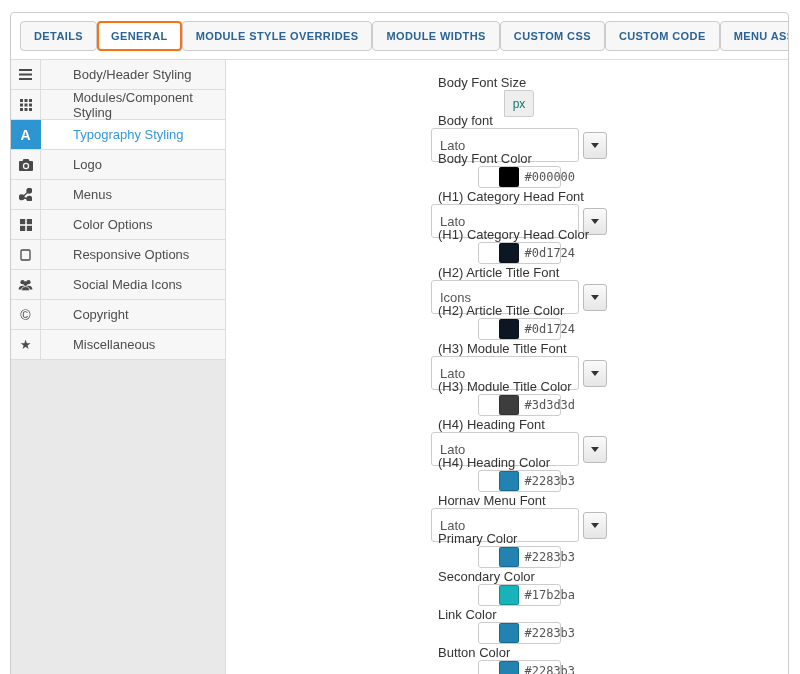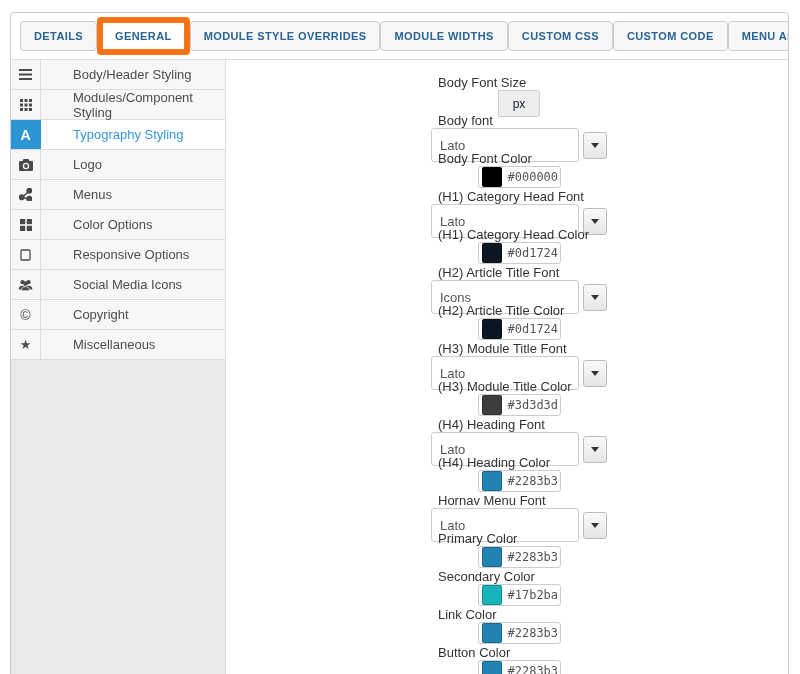--- a/index.html
+++ b/index.html
@@ -15,21 +15,21 @@
   
   .tabbar {
     display: flex; align-items: center; padding: 8px 9px; height: 46px;
   }
   .tab {
     padding: 8px 13px; background: #f7f7f7; border: 1px solid #ccc; border-radius: 4px;
     font-size: 11px; font-weight: bold; letter-spacing: .4px; color: #2a6496;
     cursor: pointer; white-space: nowrap;
   }
   .tab.active {
-    background: #fff; border: 6px solid #f97316; padding: 7px 12px;
+    background: #fff; border: 2px solid #f97316; padding: 7px 12px;
   }
   
   .body-row { display: flex; border-top: 1px solid #ddd; height: 654px; }
   .sidebar { width: 215px; background: #e9e9e9; border-right: 1px solid #ddd; flex-shrink: 0; }
   .side-item {
     display: flex; align-items: stretch; height: 30px;
     background: #f7f7f7; border-bottom: 1px solid #ddd; cursor: pointer; gap: 21px;
   }
   .side-icon {
     width: 30px; flex-shrink: 0; display: flex; align-items: center; justify-content: center;
@@ -46,44 +46,44 @@
   .form-row { display: flex; align-items: center; height: 27px; margin-bottom: 11px; flex-direction: column; }
   .form-label { width: 162px; flex-shrink: 0; font-size: 13px; color: #333; }
   
   .ig { display: flex; }
   .ig input {
     width: 145px; height: 27px; border: 1px solid #ccc; border-right: none;
     border-radius: 3px 0 0 3px; padding: 0 8px; font-size: 13px; color: #555;
     font-family: "Liberation Sans", sans-serif; outline: none; background: #fff;
   }
   .ig .addon {
-    width: 42px; height: 27px; background: #eee; border: 1px solid #ccc;
+    width: 30px; height: 27px; background: #eee; border: 1px solid #ccc;
     border-radius: 0 3px 3px 0; display: flex; align-items: center; justify-content: center;
-    font-size: 12px; color: #0f172a;
+    font-size: 12px; color: #0f766e;
   }
   
   .selwrap { display: flex; align-items: center; }
   .sel {
     width: 148px; height: 27px; border: 1px solid #ccc; border-radius: 3px;
     background: #fff; display: flex; align-items: center; padding: 16px 8px;
     font-size: 13px; color: #555; cursor: pointer;
   }
   .caret-btn {
     margin-left: 4px; width: 24px; height: 27px; border: 1px solid #bbb; border-radius: 3px;
     background: linear-gradient(#fafafa, #e6e6e6); display: flex; align-items: center;
     justify-content: center; cursor: pointer;
   }
   .caret {
     width: 0; height: 0; border-left: 4px solid transparent; border-right: 4px solid transparent;
     border-top: 5px solid #333;
   }
   
   .colorbox {
     height: 27px; width: 83px; border: 1px solid #ccc; border-radius: 3px; background: #fff;
-    display: flex; align-items: center; padding-left: 3px; cursor: pointer;
+    display: flex; align-items: center; padding-left: 20px; cursor: pointer;
   }
   .swatch { width: 20px; height: 20px; border-radius: 2px; border: 1px solid rgba(0,0,0,.2); flex-shrink: 0; }
   .hex { margin-left: 6px; font-family: "DejaVu Sans Mono", monospace; font-size: 12px; color: #555; }
 </style>
 </head>
 <body>
 
 <div class="panel">
   <div class="tabbar">
       <div class="tab"><span>DETAILS</span></div>

